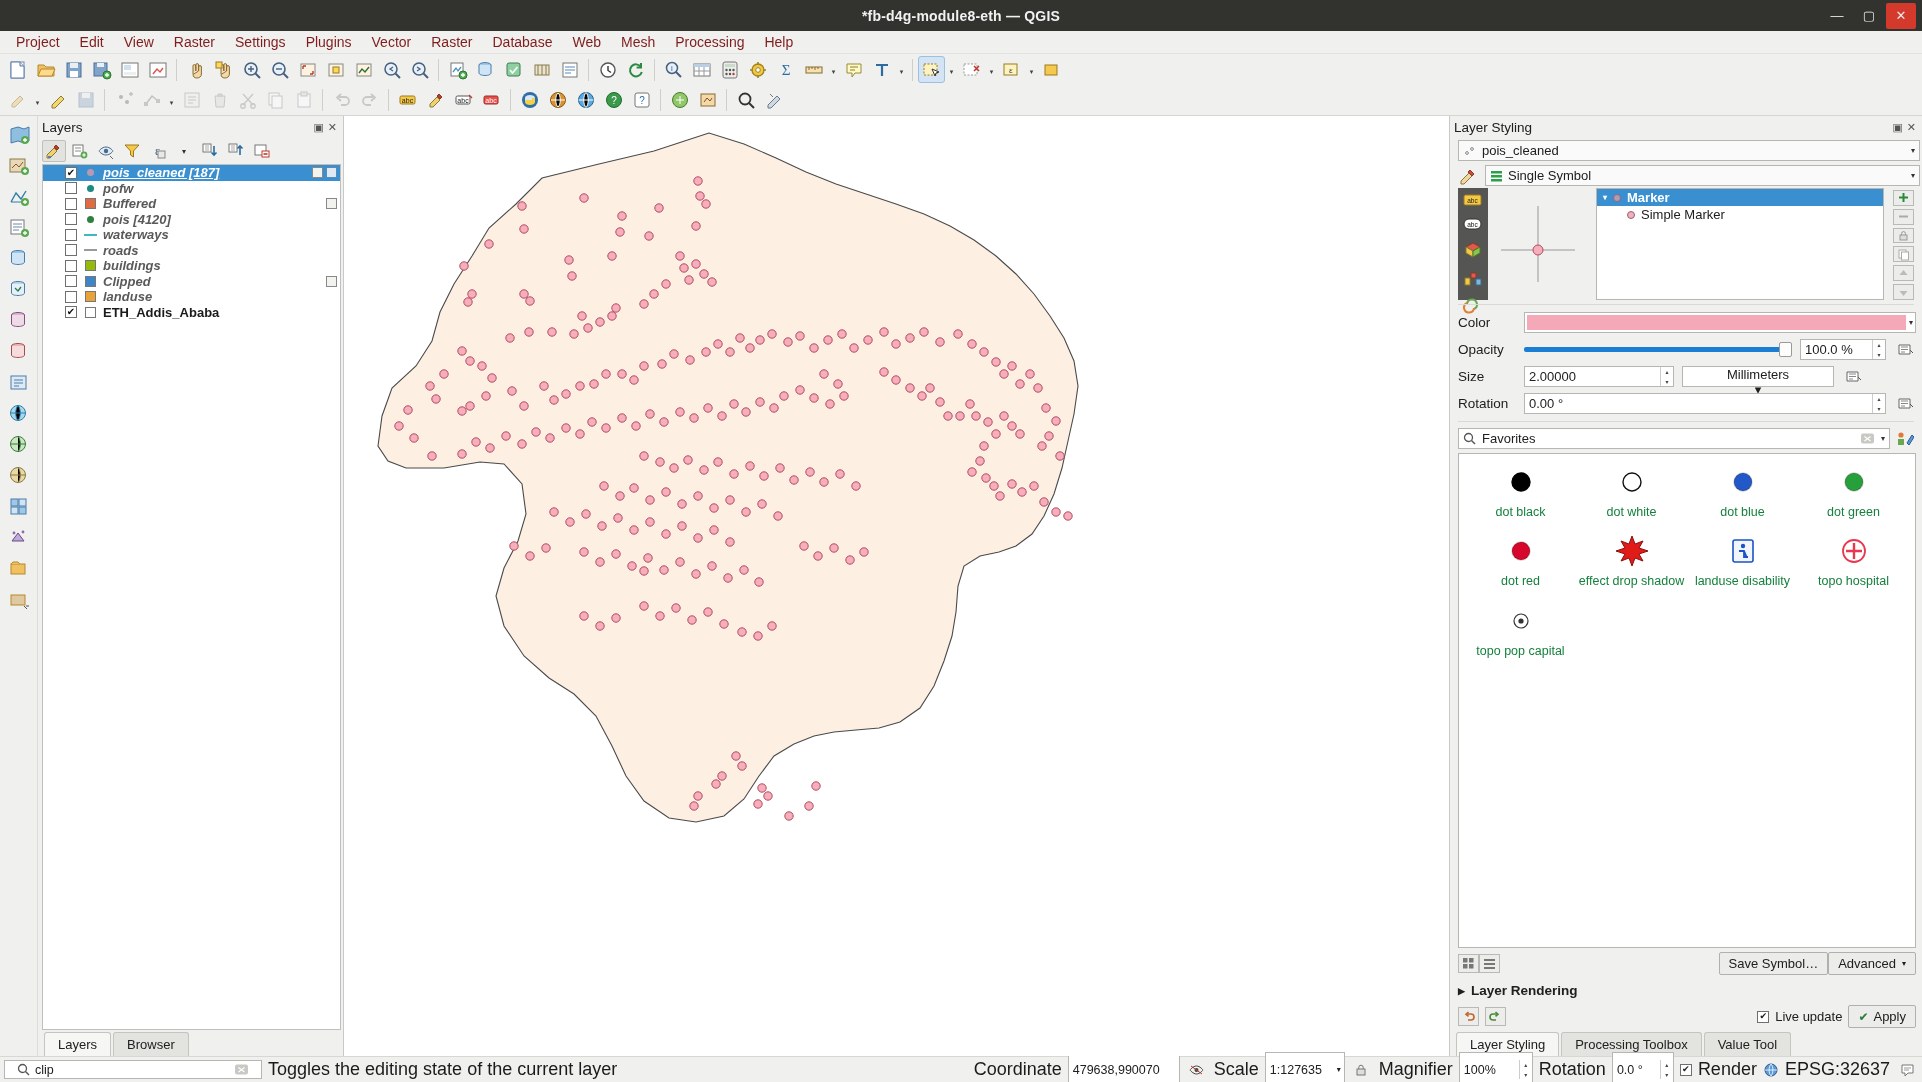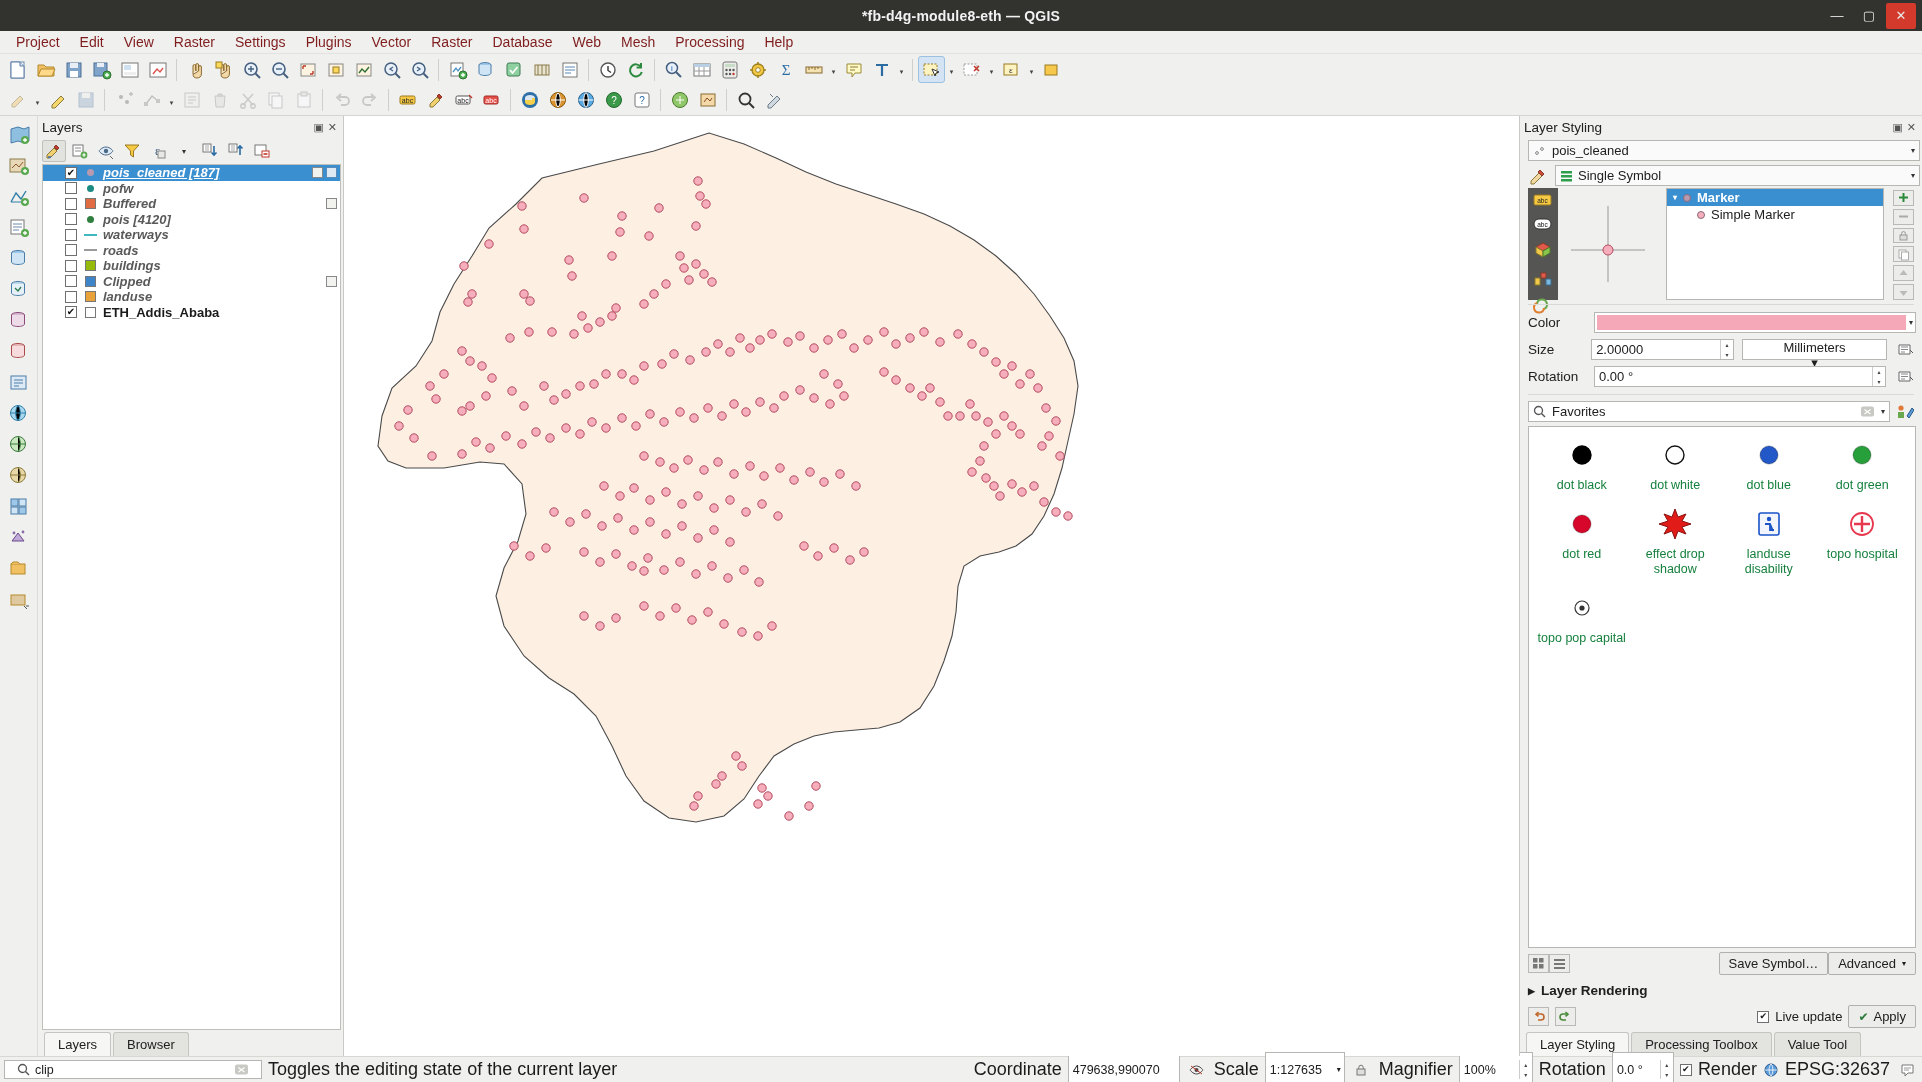--- a/index.html
+++ b/index.html
@@ -71,21 +71,21 @@
   .line { width:13px; height:2px; }
   .panel-tabs { height:26px; display:flex; align-items:flex-end; gap:2px; padding-left:6px;}
   .ptab { padding:4px 13px 4px; font-size:13px; background:#e3e3e0;
           border:1px solid #c4c4c0; border-bottom:none; border-radius:3px 3px 0 0;}
   .ptab.active { background:#f6f6f5; }
   
   .map { flex:1; background:#ffffff; position:relative; overflow:hidden;
          border-right:1px solid #c9c9c6;}
   .map svg { position:absolute; inset:0;}
   
-  .style-panel { width:402px; background:#f0f0ef; display:flex; flex-direction:column;}
+  .style-panel { width:472px; background:#f0f0ef; display:flex; flex-direction:column;}
   .sp-head { height:22px; display:flex; align-items:center; padding:0 4px; font-size:13.5px;}
   .sp-row { display:flex; gap:5px; padding:2px 2px 2px 8px;}
   .combo { flex:1; height:21px; background:#fafafa; border:1px solid #b6b6b2;
            display:flex; align-items:center; padding:0 4px; gap:5px; font-size:13px;
            position:relative;}
   .combo .arrow{ position:absolute; right:4px; font-size:8px; color:#333;}
   .sp-mid { display:flex; flex:0 0 auto; padding-left:8px; gap:0;}
   .sidebar-icons { width:30px; background:#555553; display:flex; flex-direction:column;
                    align-items:center; padding-top:5px; gap:10px;}
   .si { width:22px; height:22px; display:flex; align-items:center; justify-content:center;}
@@ -1197,20 +1197,41 @@
     <div class="sep-line"></div>
 
     <div class="prop-row">
       <span class="prop-label">Color</span>
       <div class="field" style="flex:1;padding:2px;">
         <div id="color-swatch" style="flex: 1 1 0%; height: 15px; background: rgb(244, 168, 184);"></div>
         <span style="font-size:8px;color:#333;padding-left:3px">▾</span>
       </div>
     </div>
 
+    <div class="prop-row">
+      <span class="prop-label">Opacity</span>
+      <div class="slider">
+        <div class="track"></div>
+        <div class="knob"></div>
+      </div>
+      <div class="field" style="width:86px;justify-content:space-between;padding-right:0;">
+        <span>100.0 %</span>
+        <span class="spin">
+            <span>▴</span>
+            <span>▾</span>
+          </span>
+      </div>
+      <div class="datadef">
+          <svg width="17" height="15">
+            <path d="M2 3h11v9H2z" fill="#fff" stroke="#666"></path>
+            <path d="M4 5h7M4 7.5h7M4 10h4" stroke="#888"></path>
+            <path d="M13 8l3 3" stroke="#555"></path>
+          </svg>
+        </div>
+    </div>
 
     <div class="prop-row">
       <span class="prop-label">Size</span>
       <div class="field" style="width:150px;justify-content:space-between;padding-right:0;">
         <span>2.00000</span>
         <span class="spin">
             <span>▴</span>
             <span>▾</span>
           </span>
       </div>

